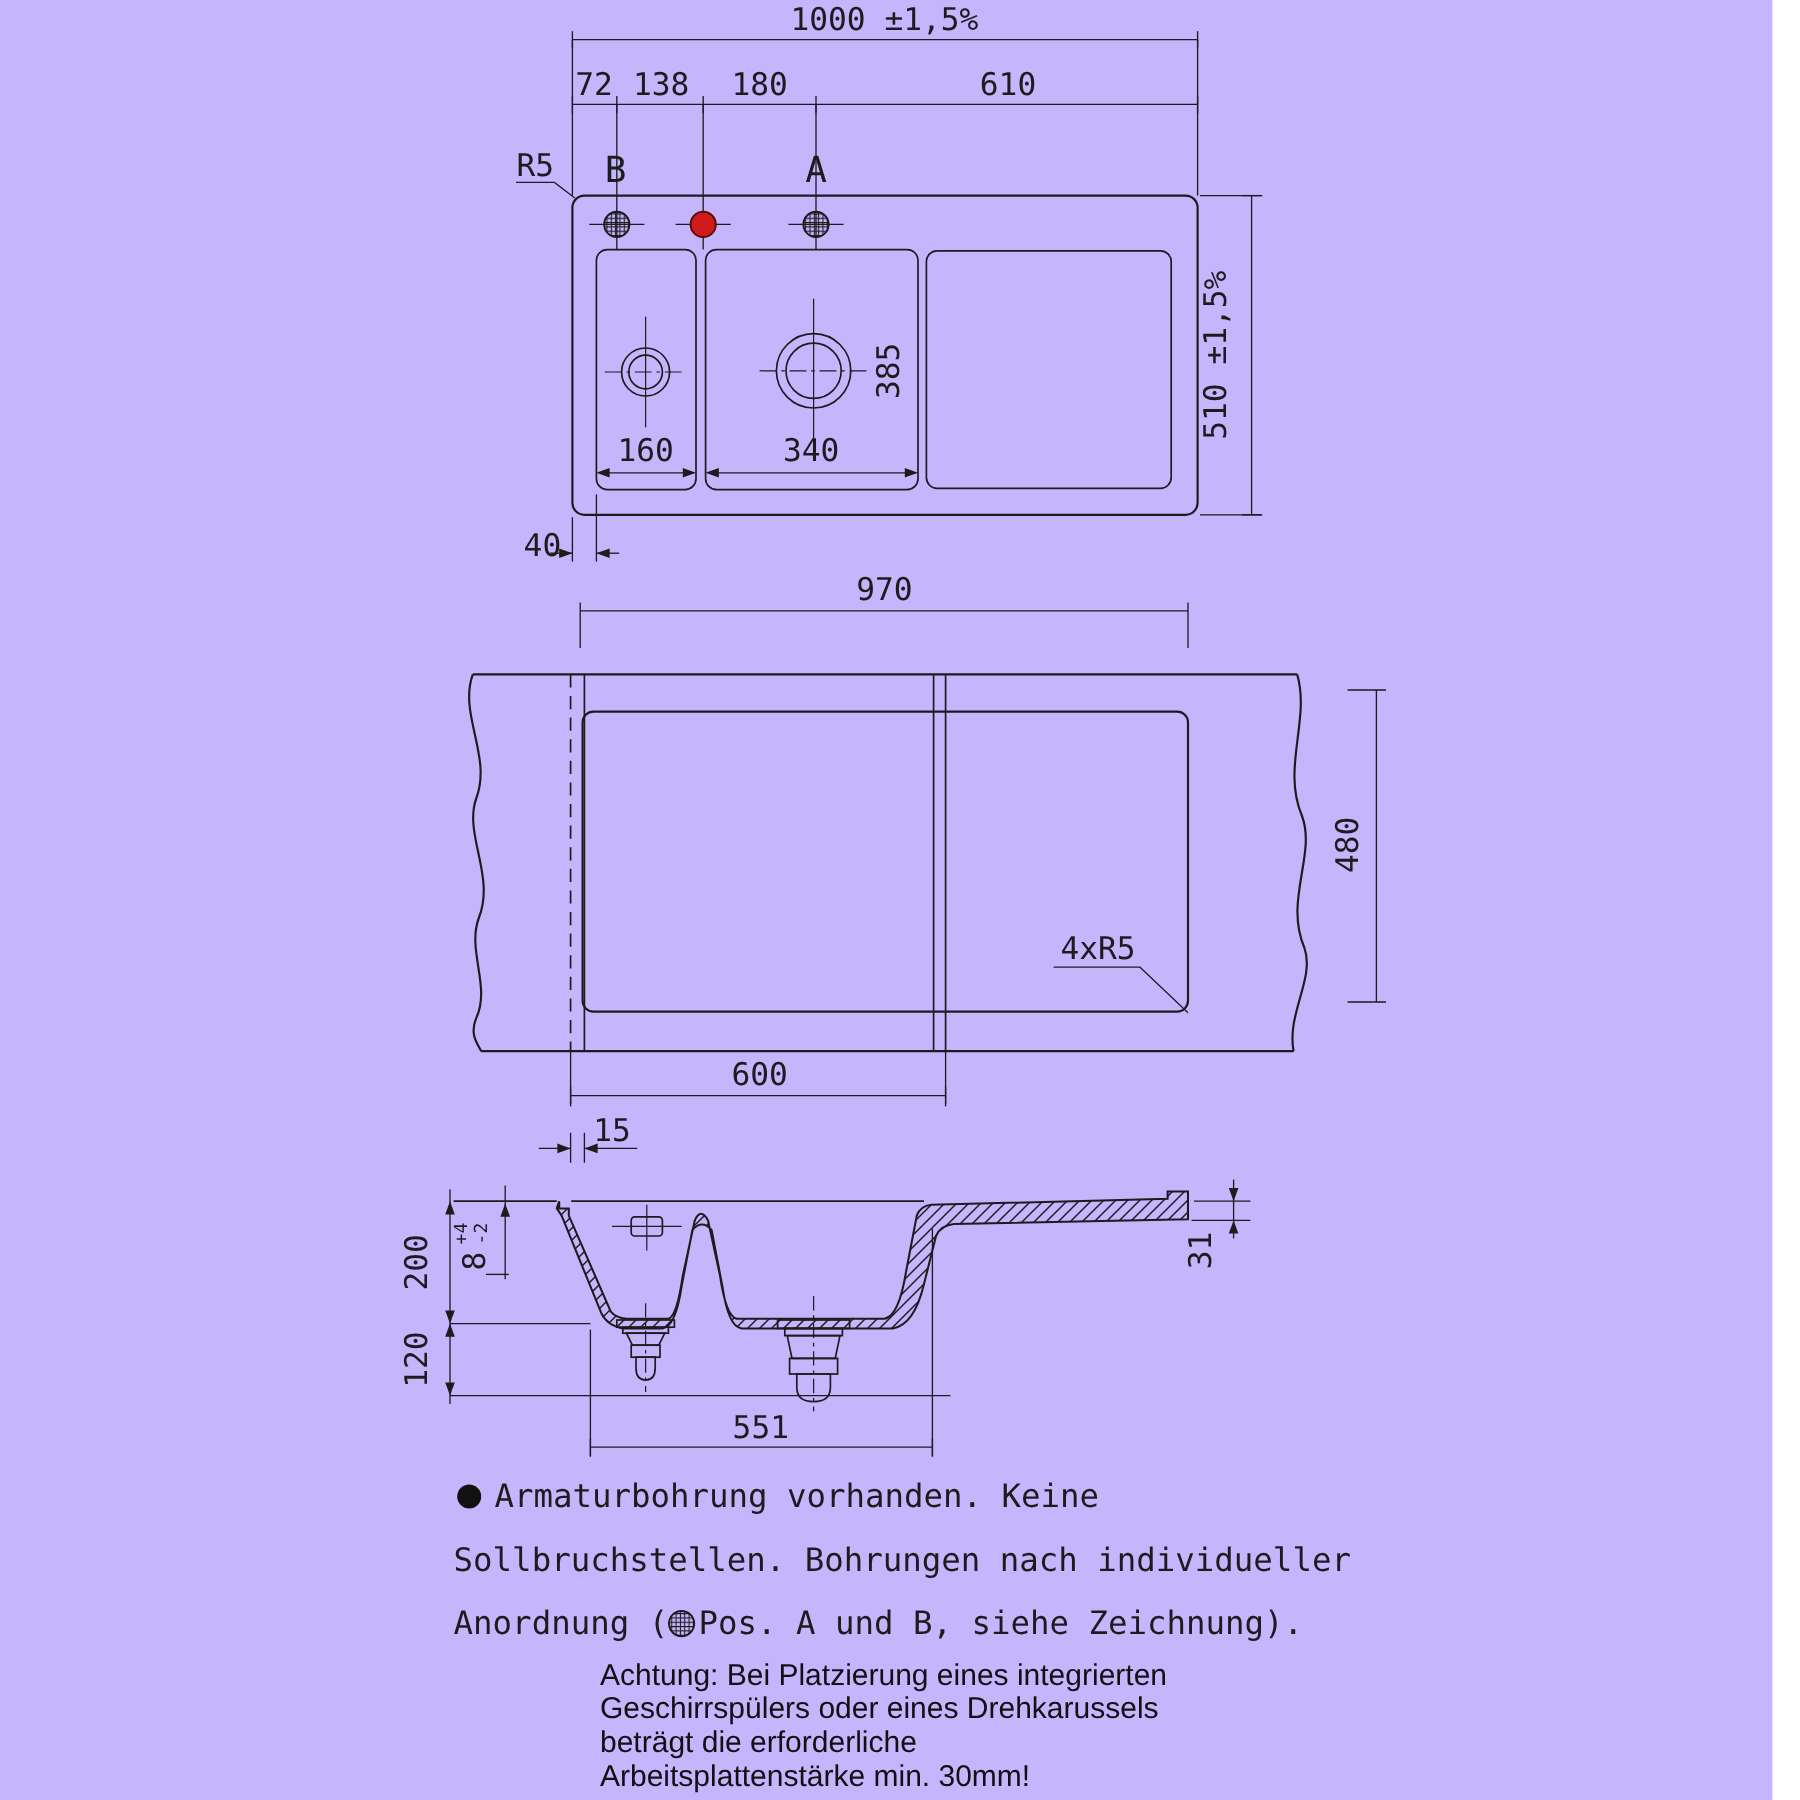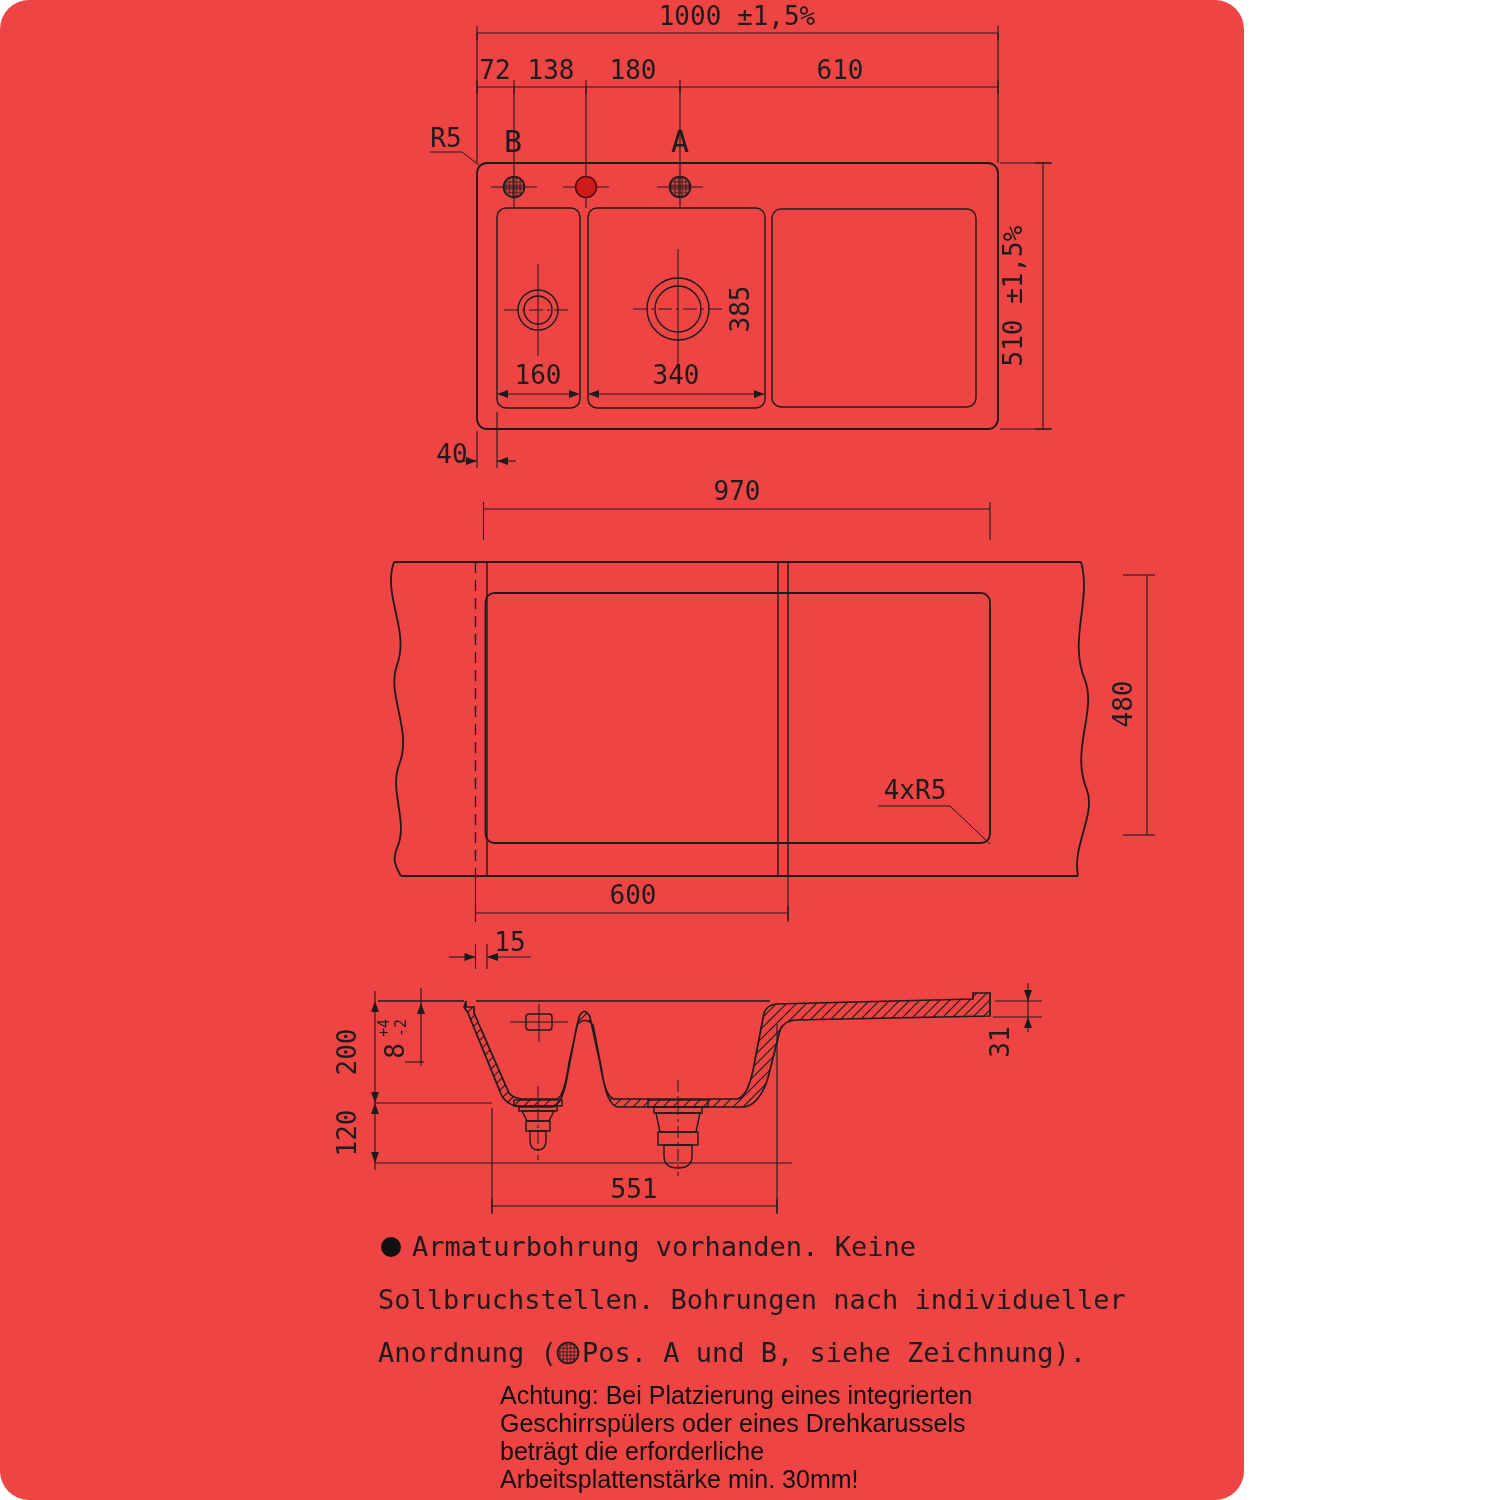--- a/index.html
+++ b/index.html
@@ -1,16 +1,16 @@
 <!DOCTYPE html>
 <html><head>
 <meta charset="utf-8">
 <style>
   html,body{margin:0;padding:0;background:#ffffff;}
-  .stage{width:1244px;height:1500px;position:relative;background:#ef4444;border-radius:29px;}
+  .stage{width:1477px;height:1500px;position:relative;background:#c4b5fd;}
   svg{display:block;}
   text{fill:#1c1c1c;}
   .dim{font-family:"DejaVu Sans Mono",monospace;font-size:26px;}
   .dim-sm{font-family:"DejaVu Sans Mono",monospace;font-size:15px;}
   .lbl{font-family:"DejaVu Sans Mono",monospace;font-size:30px;}
   .note{font-family:"DejaVu Sans Mono",monospace;font-size:27px;}
   .warn{font-family:"Liberation Sans",sans-serif;font-size:25px;fill:#111;}
   .ln{stroke:#1c1c1c;stroke-width:1.8;fill:none;}
   .ln2{stroke:#1c1c1c;stroke-width:1.4;fill:none;}
   .dl{stroke:#1c1c1c;stroke-width:1.1;fill:none;}

